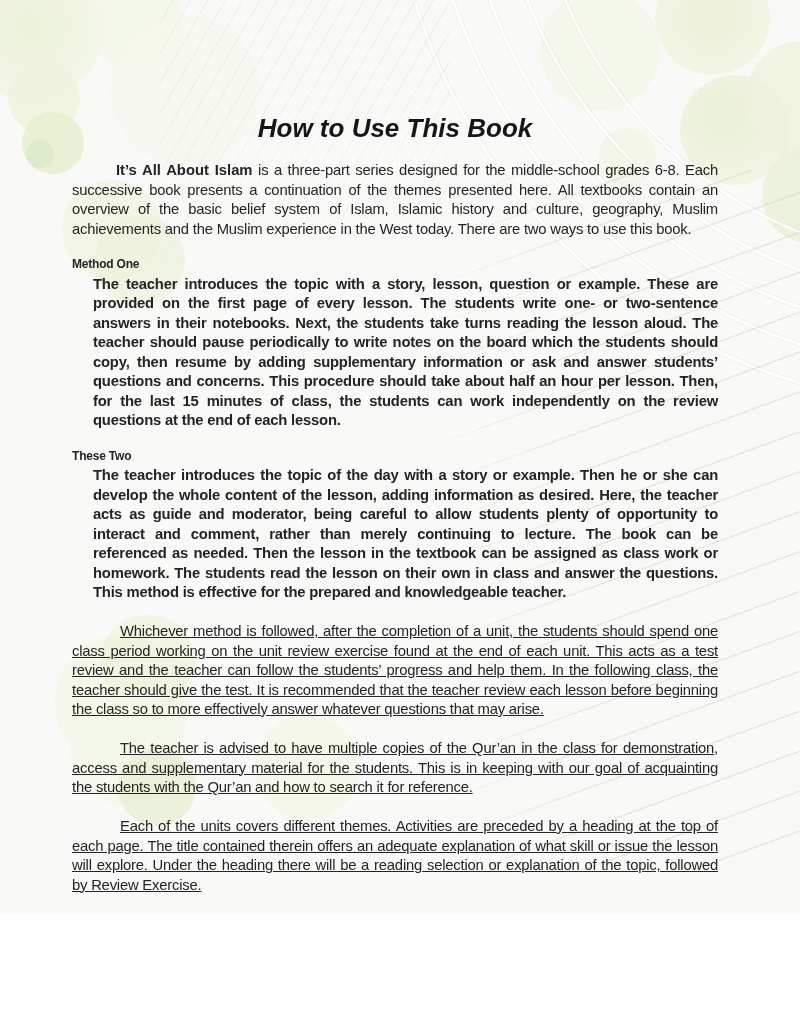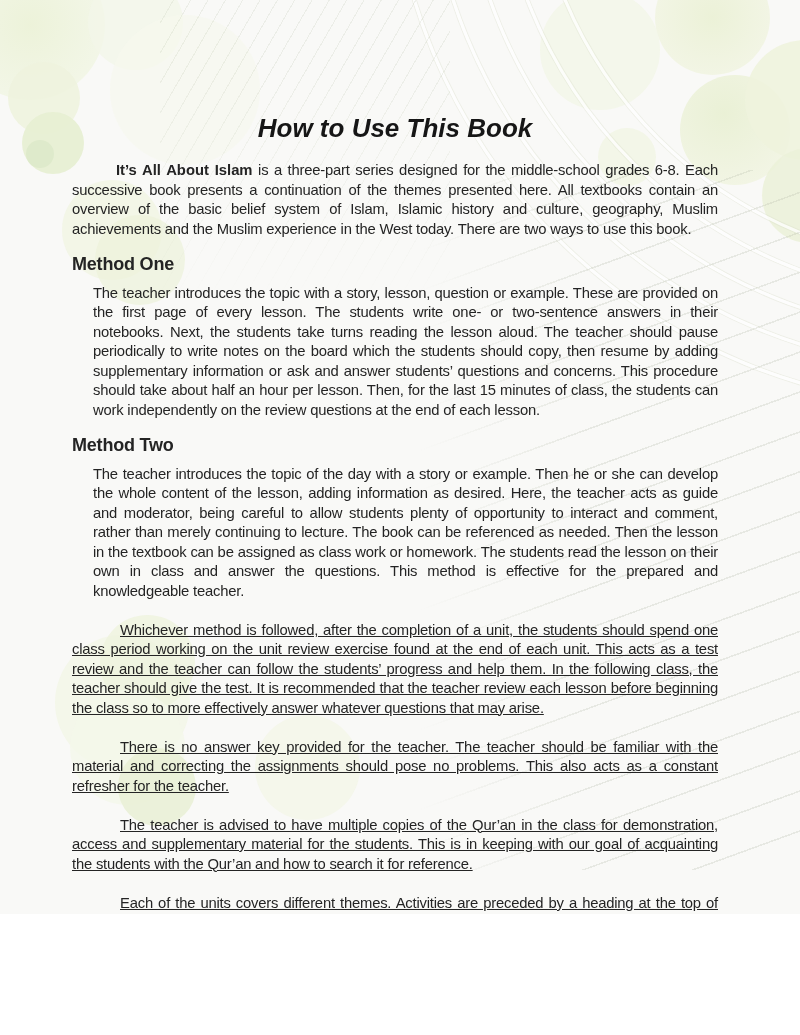--- a/index.html
+++ b/index.html
@@ -80,26 +80,26 @@
     margin:112px 0 0 0;
     text-align:center;
     font-size:26px;line-height:33px;
     font-style:italic;font-weight:700;
     color:var(--title-color);
     letter-spacing:0;
   }
   p.intro{margin:16px 0 0 0;text-indent:44px;}
   p.intro strong{letter-spacing:0;}
   h2.method-heading{
-    font-size:18px;line-height:19.5px;
+    font-size:12px;line-height:19.5px;
     font-weight:700;margin:16px 0 0 0;
     text-align:left;letter-spacing:-0.2px;
     color:var(--text-color);
   }
-  p.method-body{margin:9px 0 0 21px;}
+  p.method-body{margin:0 0 0 21px;font-weight:bold;}
   p.body-para{margin:19.5px 0 0 0;text-indent:48px;text-decoration:underline;}
 </style>
 </head>
 <body>
 
 <div class="page">
 
   <div class="decor">
     <div class="circle c1"></div>
     <div class="circle c2"></div>
@@ -133,23 +133,22 @@
     <h1 class="title">How to Use This Book</h1>
 
     <p class="intro"><strong>It’s All About Islam</strong><span> is a three-part series designed for the middle-school grades 6-8.  Each successive book presents a continuation of the themes presented here. All textbooks contain an overview of the basic belief system of Islam, Islamic history and culture, geography, Muslim achievements and the Muslim experience in the West today. There are two ways to use this book.</span></p>
 
     <section>
       <h2 class="method-heading">Method One</h2>
       <p class="method-body">The teacher introduces the topic with a story, lesson, question or example. These are provided on the first page of every lesson. The students write one- or two-sentence answers in their notebooks. Next, the students take turns reading the lesson aloud. The teacher should pause periodically to write notes on the board which the students should copy, then resume by adding supplementary information or ask and answer students’ questions and concerns. This procedure should take about half an hour per lesson. Then, for the last 15 minutes of class, the students can work independently on the review questions at the end of each lesson.</p>
     </section>
 
     <section>
-      <h2 class="method-heading">Method Two</h2>
+      <h2 class="method-heading">These Two</h2>
       <p class="method-body">The teacher introduces the topic of the day with a story or example. Then he or she can develop the whole content of the lesson, adding information as desired. Here, the teacher acts as guide and moderator, being careful to allow students plenty of opportunity to interact and comment, rather than merely continuing to lecture. The book can be referenced as needed. Then the lesson in the textbook can be assigned as class work or homework. The students read the lesson on their own in class and answer the questions. This method is effective for the prepared and knowledgeable teacher.</p>
     </section>
 
     <p class="body-para">Whichever method is followed, after the completion of a unit, the students should spend one class period working on the unit review exercise found at the end of each unit. This acts as a test review and the teacher can follow the students’ progress and help them. In the following class, the teacher should give the test. It is recommended that the teacher review each lesson before beginning the class so to more effectively answer whatever questions that may arise.</p>
-    <p class="body-para">There is no answer key provided for the teacher. The teacher should be familiar with the material and correcting the assignments should pose no problems. This also acts as a constant refresher for the teacher.</p>
     <p class="body-para">The teacher is advised to have multiple copies of the Qur’an in the class for demonstration, access and supplementary material for the students. This is in keeping with our goal of acquainting the students with the Qur’an and how to search it for reference.</p>
     <p class="body-para">Each of the units covers different themes. Activities are preceded by a heading at the top of each page. The title contained therein offers an adequate explanation of what skill or issue the lesson will explore. Under the heading there will be a reading selection or explanation of the topic, followed by Review Exercise.</p>
   </main>
 
 </div>
 
 </body></html>

